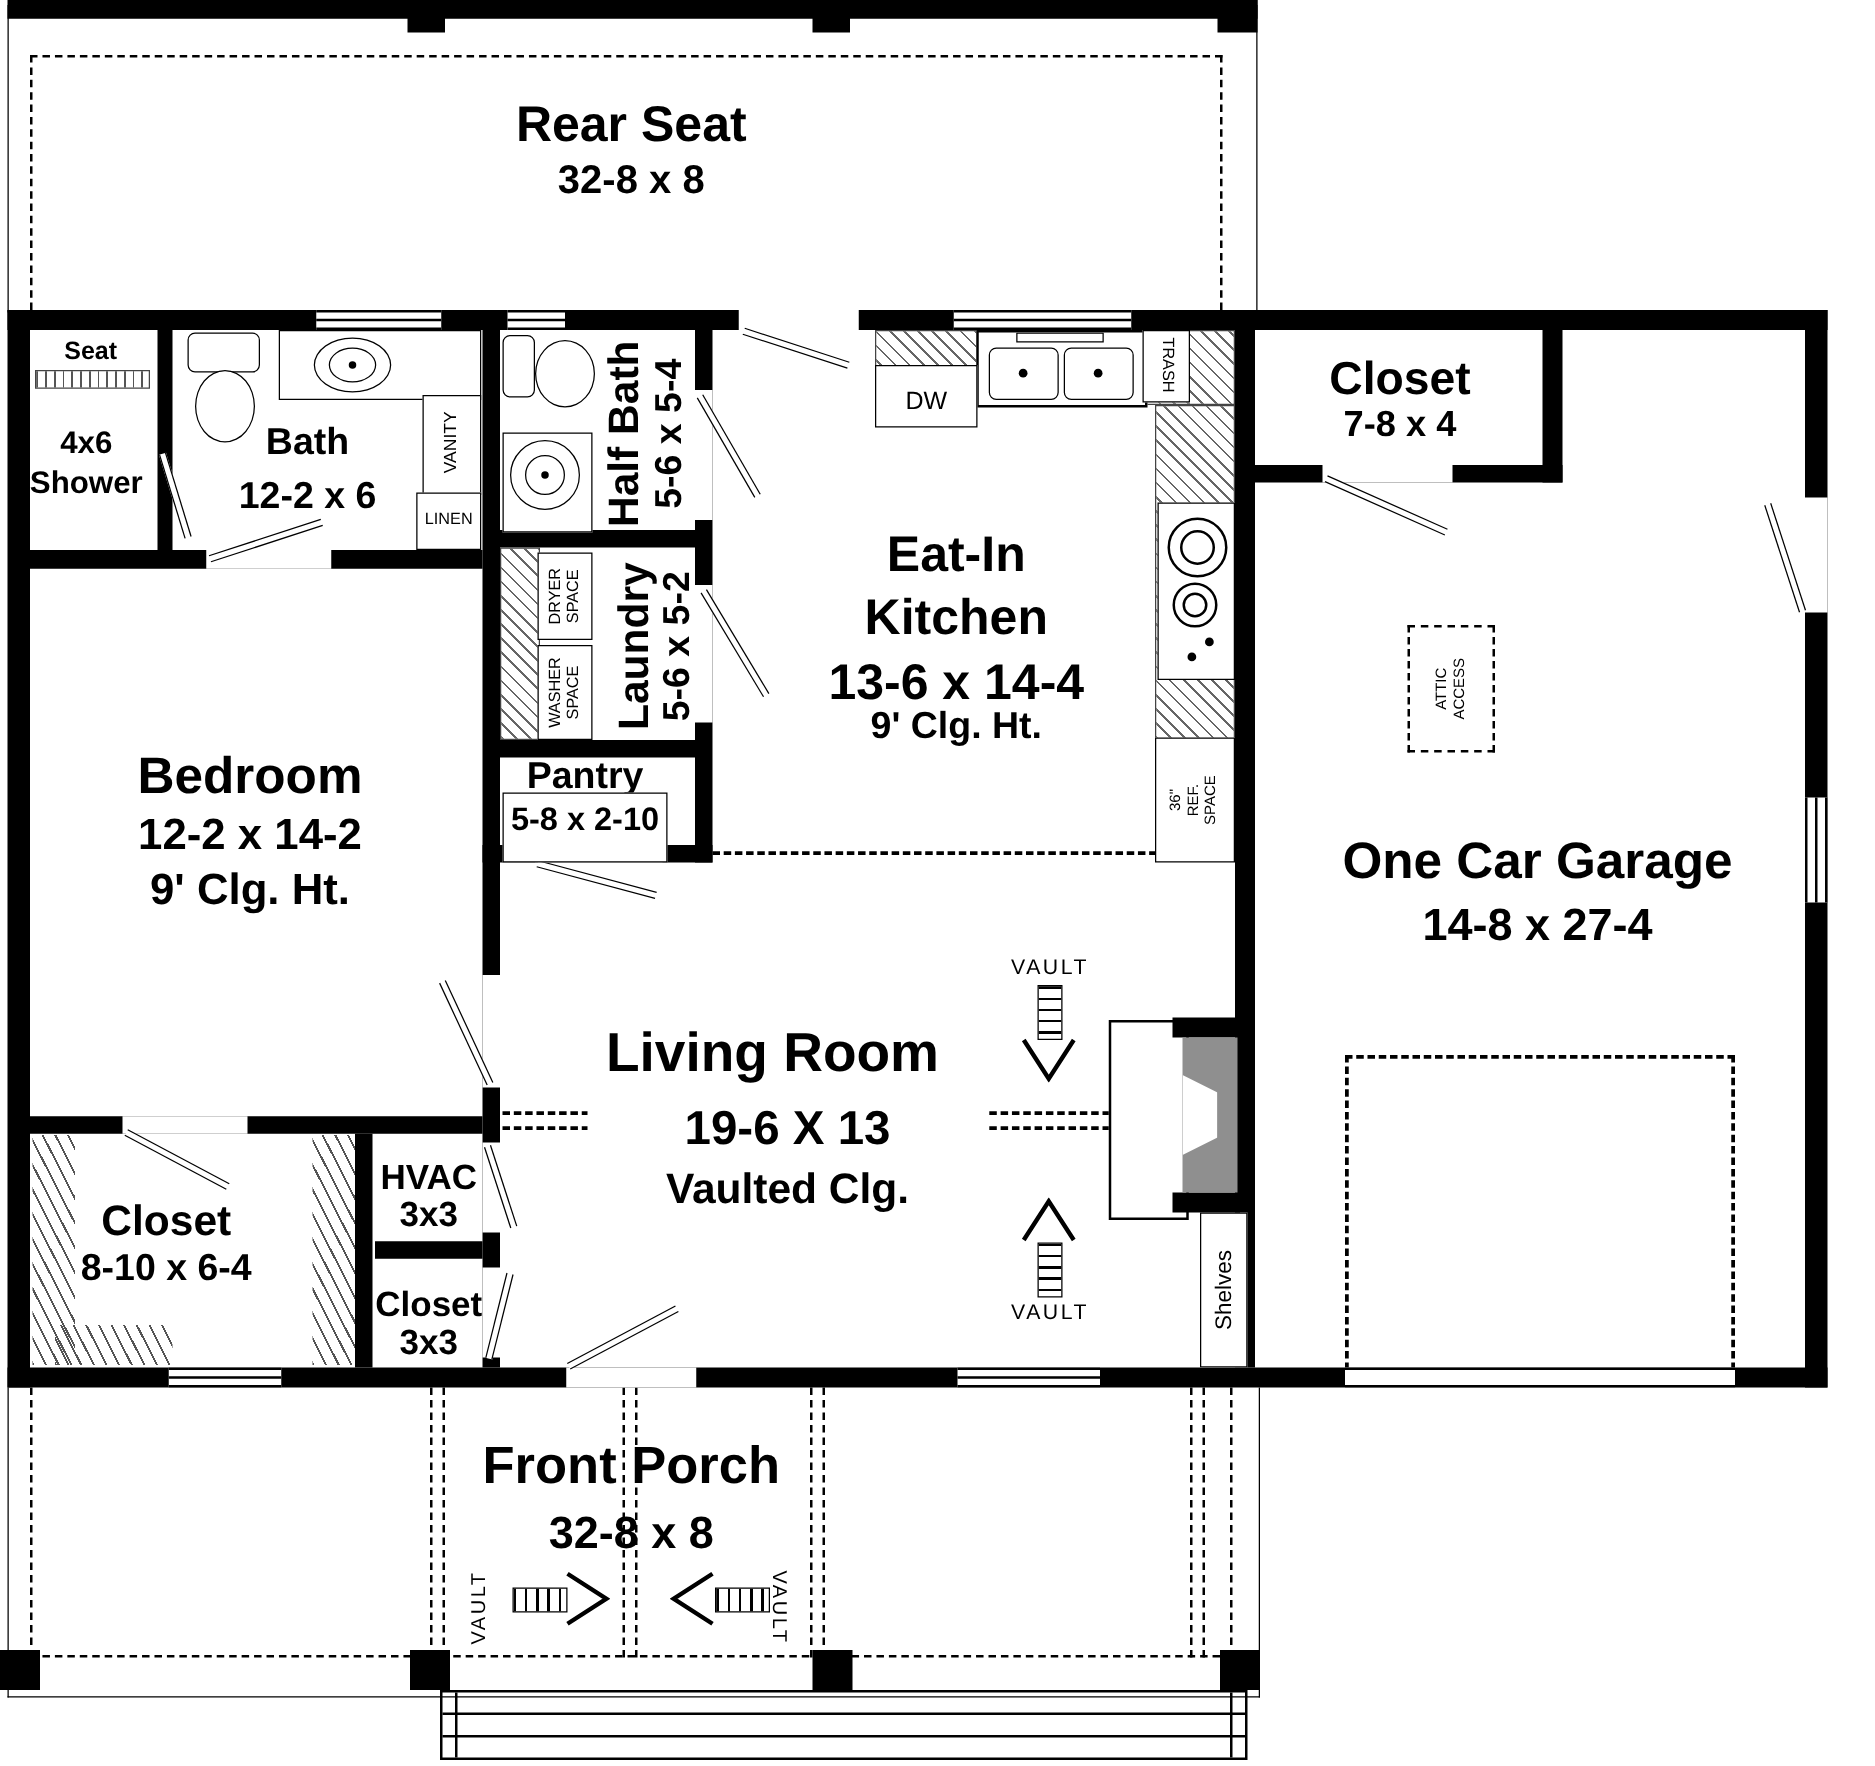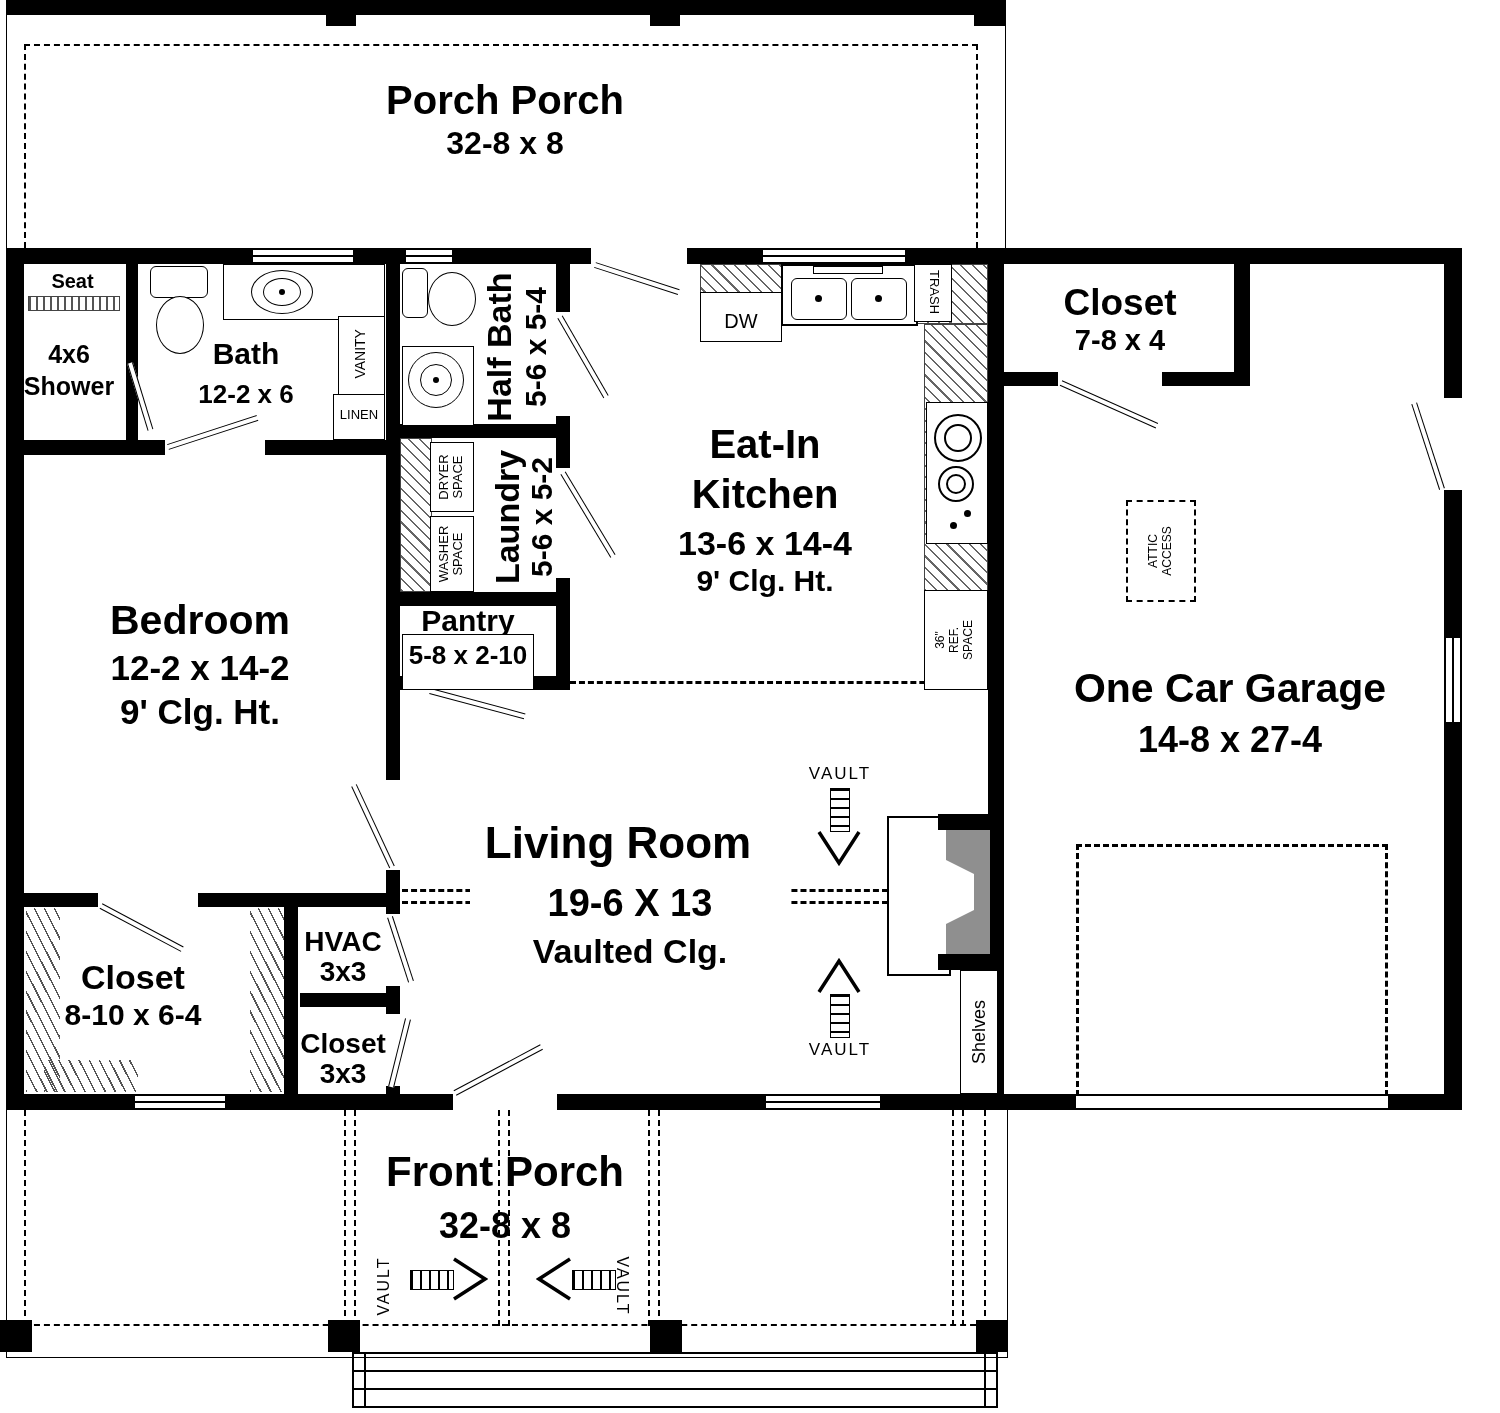--- a/index.html
+++ b/index.html
@@ -34,21 +34,21 @@
 </style>
 </head>
 <body>
 
 <div class="abs" style="left:6px;top:4px;width:1000px;height:246px;border:1.5px solid #000;box-sizing:border-box"></div>
 <div class="wall" style="left:6px;top:0;width:1000px;height:15px"></div>
 <div class="wall" style="left:326px;top:0;width:30px;height:26px"></div>
 <div class="wall" style="left:650px;top:0;width:30px;height:26px"></div>
 <div class="wall" style="left:974px;top:0;width:32px;height:26px"></div>
 <div class="dashbox" style="left:24px;top:44px;width:954px;height:204px;border-bottom:none"></div>
-<div class="lbl" style="left:295px;top:78px;width:420px;font-size:40px">Porch Porch</div>
+<div class="lbl" style="left:295px;top:78px;width:420px;font-size:40px">Rear Seat</div>
 <div class="lbl" style="left:295px;top:126px;width:420px;font-size:32px">32-8 x 8</div>
 
 <div class="wall" style="left:6px;top:248px;width:1456px;height:16px"></div>
 <div class="wall" style="left:6px;top:248px;width:18px;height:862px"></div>
 <div class="wall" style="left:6px;top:1094px;width:1456px;height:16px"></div>
 <div class="wall" style="left:1444px;top:248px;width:18px;height:862px"></div>
 <div class="wall" style="left:988px;top:264px;width:16px;height:830px"></div>
 
 <div class="win" style="left:253px;top:248px;width:100px;height:12px"></div>
 <div class="win" style="left:406px;top:248px;width:46px;height:12px"></div>
@@ -108,21 +108,21 @@
 <div class="thin ellipse" style="left:156px;top:296px;width:48px;height:58px"></div>
 <div class="thin" style="left:223px;top:264px;width:162px;height:56px"></div>
 <div class="thin ellipse" style="left:251px;top:270px;width:62px;height:44px"></div>
 <div class="thin ellipse" style="left:263px;top:278px;width:38px;height:28px"></div>
 <div class="abs" style="left:279px;top:289px;width:6px;height:6px;background:#000;border-radius:50%;z-index:34"></div>
 <div class="thin" style="left:338px;top:316px;width:47px;height:80px"></div>
 <div class="lbl vrot" style="left:321px;top:346px;width:80px;font-size:14px;font-weight:normal">VANITY</div>
 <div class="thin" style="left:333px;top:394px;width:52px;height:46px"></div>
 <div class="lbl" style="left:330px;top:408px;width:58px;font-size:13px;font-weight:normal">LINEN</div>
 <div class="lbl" style="left:161px;top:337px;width:170px;font-size:30px">Bath</div>
-<div class="lbl" style="left:151px;top:380px;width:190px;font-size:26px">12-2 x 6</div>
+<div class="lbl" style="left:151px;top:380px;width:190px;font-size:30px">12-2 x 6</div>
 
 <div class="thin r6" style="left:402px;top:268px;width:26px;height:50px"></div>
 <div class="thin ellipse" style="left:428px;top:272px;width:48px;height:54px"></div>
 <div class="thin" style="left:402px;top:346px;width:72px;height:80px"></div>
 <div class="thin ellipse" style="left:408px;top:352px;width:56px;height:56px"></div>
 <div class="thin ellipse" style="left:420px;top:364px;width:32px;height:32px"></div>
 <div class="abs" style="left:433px;top:377px;width:6px;height:6px;background:#000;border-radius:50%;z-index:34"></div>
 <div class="lbl vrot" style="left:397px;top:330px;width:200px;height:34px;font-size:34px">Half Bath</div>
 <div class="lbl vrot" style="left:434px;top:332px;width:200px;height:30px;font-size:30px">5-6 x 5-4</div>
 
@@ -163,21 +163,21 @@
 <div class="abs" style="left:964px;top:510px;width:7px;height:7px;background:#000;border-radius:50%;z-index:34"></div>
 <div class="abs" style="left:950px;top:522px;width:7px;height:7px;background:#000;border-radius:50%;z-index:34"></div>
 <div class="thin" style="left:924px;top:590px;width:64px;height:100px"></div>
 <div class="abs vrot" style="left:926px;top:618px;width:60px;height:44px;font-size:12px;text-align:center;line-height:1.15;z-index:40">
   <span style="display:block">36"</span>
   <span style="display:block">REF.</span>
   <span style="display:block">SPACE</span>
 </div>
 <div class="lbl" style="left:600px;top:422px;width:330px;font-size:40px">Eat-In</div>
 <div class="lbl" style="left:600px;top:472px;width:330px;font-size:40px">Kitchen</div>
-<div class="lbl" style="left:600px;top:524px;width:330px;font-size:34px">13-6 x 14-4</div>
+<div class="lbl" style="left:600px;top:524px;width:330px;font-size:40px">13-6 x 14-4</div>
 <div class="lbl" style="left:600px;top:564px;width:330px;font-size:30px">9' Clg. Ht.</div>
 <div class="dline" style="left:570px;top:681px;width:418px"></div>
 
 <div class="lbl" style="left:1010px;top:282px;width:220px;font-size:37px">Closet</div>
 <div class="lbl" style="left:1010px;top:324px;width:220px;font-size:29px">7-8 x 4</div>
 
 <div class="lbl" style="left:1010px;top:666px;width:440px;font-size:41px">One Car Garage</div>
 <div class="lbl" style="left:1010px;top:720px;width:440px;font-size:36px">14-8 x 27-4</div>
 <div class="dashbox" style="left:1126px;top:500px;width:70px;height:102px"></div>
 <div class="abs vrot" style="left:1121px;top:536px;width:80px;height:30px;font-size:12px;text-align:center;line-height:1.2;z-index:40">

